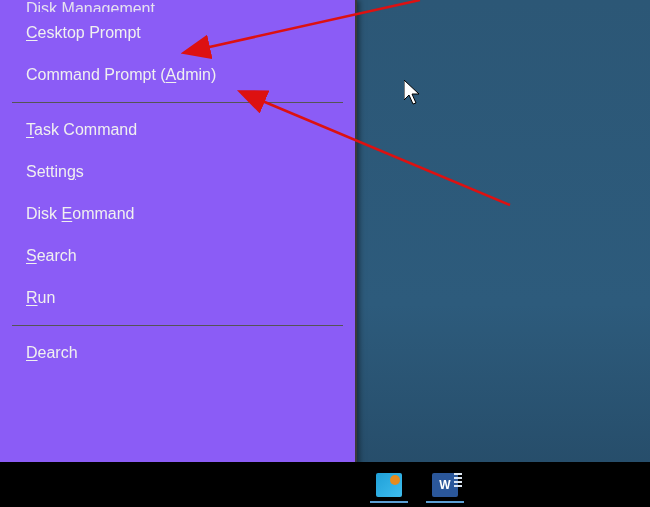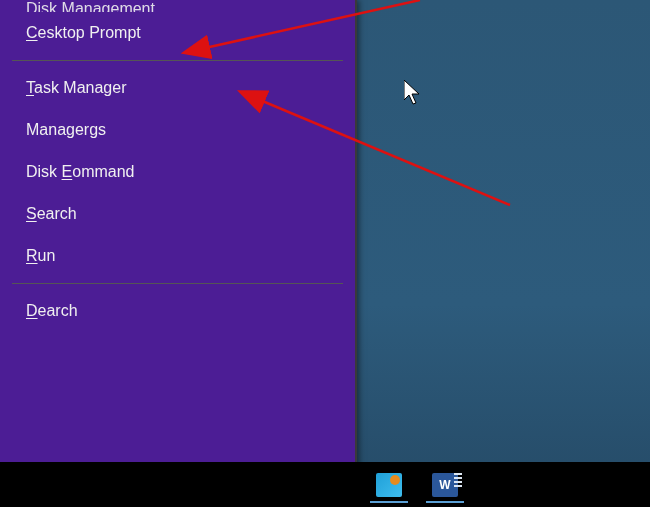--- a/index.html
+++ b/index.html
@@ -80,21 +80,21 @@
     height: 16px;
     background: repeating-linear-gradient(180deg, #dce6f2 0 2px, transparent 2px 4px);
   }
 
   .menu {
     position: absolute;
     left: 0;
     top: 0;
     width: 355px;
     bottom: 6px;
-    background: #4c1d95;
+    background: #8b5cf6;
     color: #fff;
     box-shadow: 2px 0 6px rgba(0,0,0,0.5);
     border-right: 2px solid #3a3a3a;
   }
   .menu-item {
     padding: 12px 26px 12px 26px;
     font-size: 16px;
     color: #f0f0f0;
     cursor: default;
     position: relative;
@@ -151,29 +151,32 @@
 <div class="menu">
 
   <div class="menu-item cut">
     <span class="accel"></span><span>Disk Management</span>
   </div>
 
   <div class="menu-item">
     <span></span><span class="accel">C</span><span>esktop Prompt</span>
   </div>
 
+  <div class="menu-item">
+    <span>Command Prompt (</span><span class="accel">A</span><span>dmin)</span>
+  </div>
 
   <div class="sep"></div>
 
   <div class="menu-item">
-    <span></span><span class="accel">T</span><span>ask Manager</span>
-  </div>
-
-  <div class="menu-item">
-    <span>Manager</span><span class="accel">g</span><span>s</span>
+    <span></span><span class="accel">T</span><span>ask Command</span>
+  </div>
+
+  <div class="menu-item">
+    <span>Settin</span><span class="accel">g</span><span>s</span>
   </div>
 
   <div class="menu-item">
     <span>Disk </span><span class="accel">E</span><span>ommand</span>
   </div>
 
   <div class="menu-item">
     <span></span><span class="accel">S</span><span>earch</span>
   </div>
 

